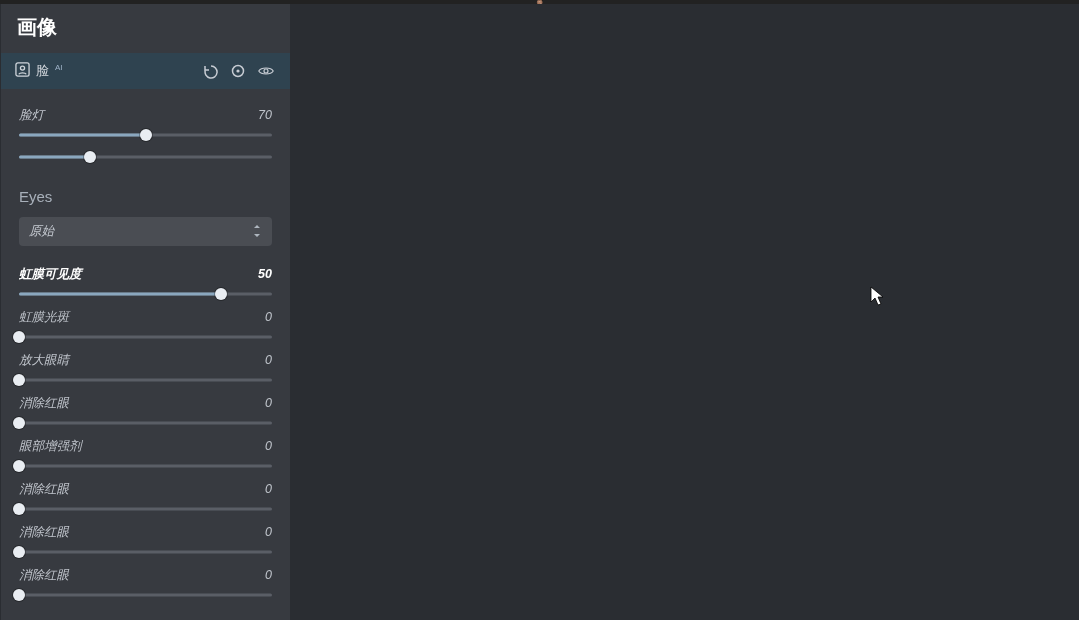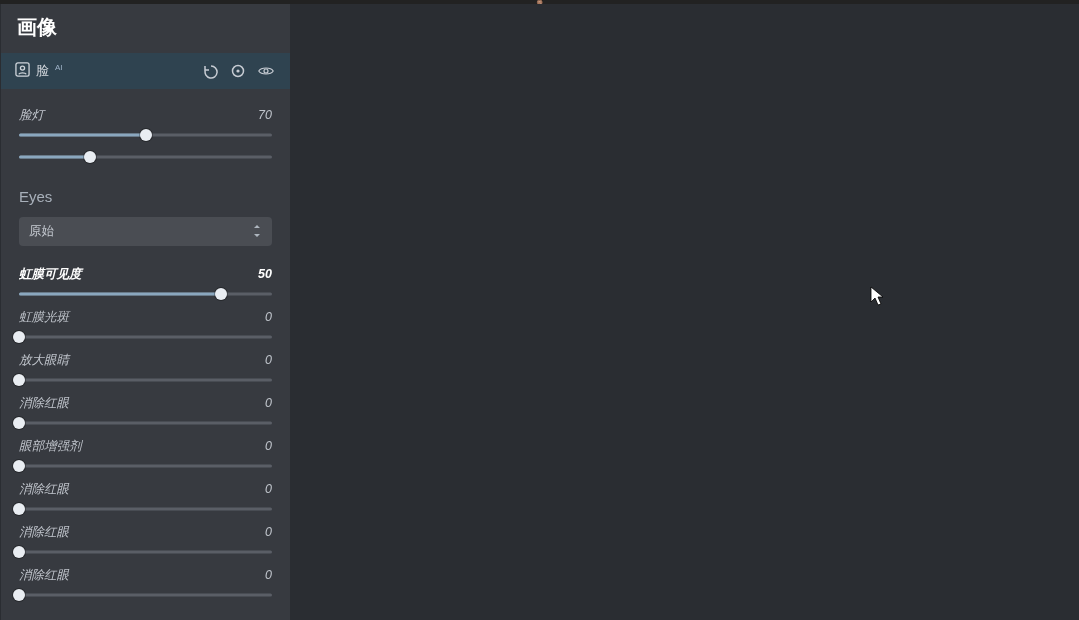--- a/index.html
+++ b/index.html
@@ -53,20 +53,21 @@
   .sliders {
     padding: 10px 18px 6px 18px;
   }
   .section-label {
     padding: 12px 18px 6px 18px;
     color: #a8b0ba;
     font-size: 15px;
   }
   .select-wrap {
     margin: 6px 18px 8px 18px;
+    font-style: italic;
   }
   .select {
     display: flex;
     align-items: center;
     justify-content: space-between;
     background: #4a4d53;
     border-radius: 4px;
     padding: 6px 10px;
     font-size: 12.5px;
     color: #c7ccd3;

